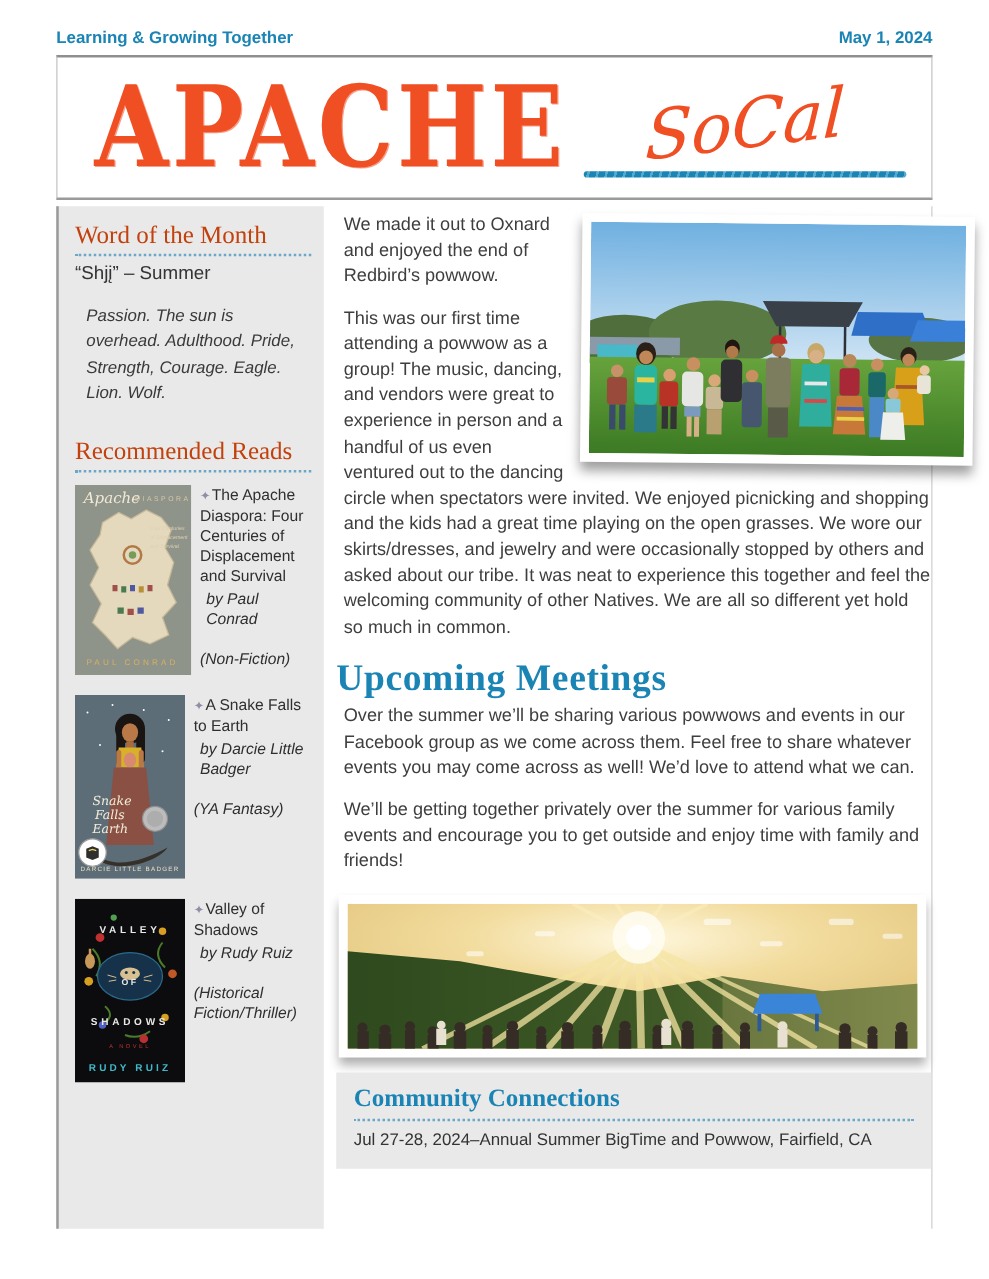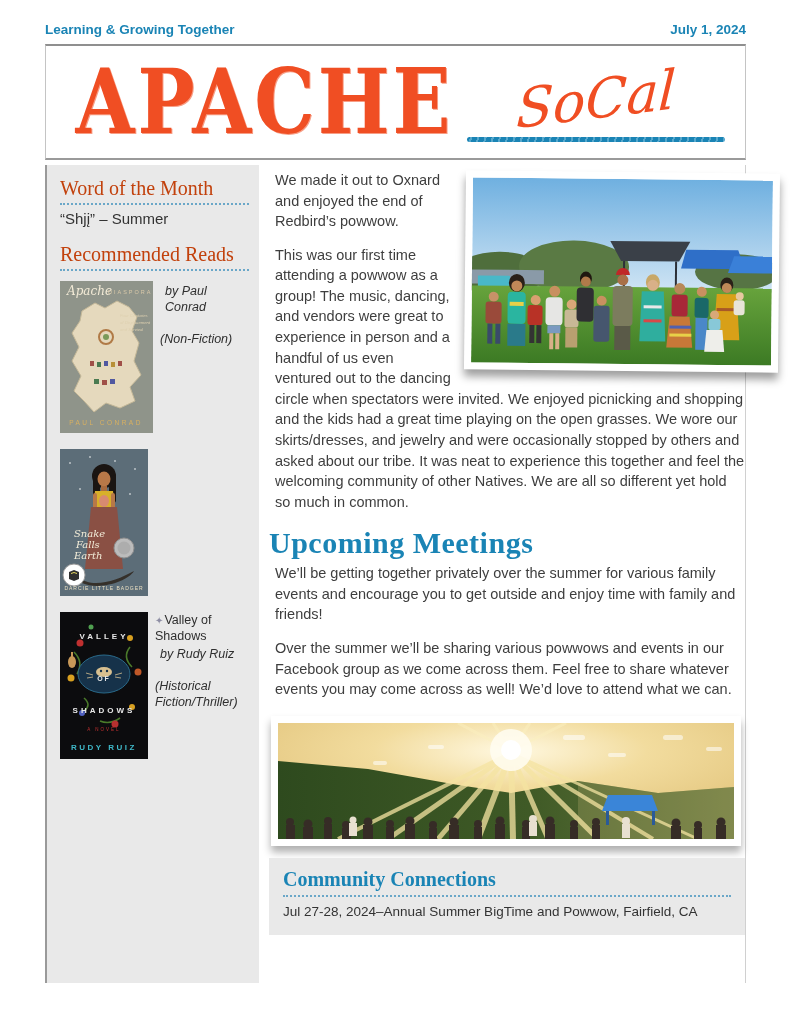--- a/index.html
+++ b/index.html
@@ -66,36 +66,37 @@
         font-size:20px;margin:0 0 6px 0;padding-bottom:4px;border-bottom:2px dotted #6aa7c8;}
   .event{font-size:13.5px;line-height:1.38;color:#333;}
 </style>
 </head>
 <body>
 
 <div class="page">
 
   <div class="top-row">
     <span>Learning &amp; Growing Together</span>
-    <span>July 1, 2024</span>
+    <span>May 1, 2024</span>
   </div>
 
   <div class="masthead">
     <span class="apache">APACHE</span>
     <div class="socal-block">
       <span class="socal">SoCal</span>
       <div class="scribble"></div>
     </div>
   </div>
 
   <div class="content-row">
 
     <aside class="sidebar">
       <h2 class="side-h">Word of the Month</h2>
       <div class="word">“Shjį” – Summer</div>
+      <div class="meaning">Passion. The sun is overhead. Adulthood.  Pride, Strength, Courage.  Eagle. Lion. Wolf.</div>
 
       <h2 class="side-h reads">Recommended Reads</h2>
 
       <div class="book">
         <svg class="cover" width="93" height="152" viewBox="0 0 93 152">
           <rect width="93" height="152" fill="#8f948a"></rect>
           <path d="M22,30 L35,22 45,27 57,20 69,26 77,36 72,50 79,62 74,80 81,94 70,106 75,120 60,127 46,122 34,131 24,120 14,110 21,95 12,80 19,66 12,52 20,40 Z" fill="#e5d9bd" stroke="#c4b898" stroke-width="1"></path>
           <circle cx="46" cy="56" r="7" fill="none" stroke="#b07a46" stroke-width="2"></circle>
           <circle cx="46" cy="56" r="3" fill="#7a9a5a"></circle>
           <rect x="30" y="80" width="4" height="5" fill="#a05048"></rect>
@@ -107,20 +108,21 @@
             <rect x="42" y="99" width="5" height="5" fill="#a05048"></rect>
           <rect x="50" y="98" width="5" height="5" fill="#5058a0"></rect>
           <text class="script" x="7" y="14" font-size="12" fill="#f2ead6">Apache</text>
           <text x="48" y="13" font-size="5.5" letter-spacing="2" fill="#d8c8a8">DIASPORA</text>
           <text x="60" y="36" font-size="4.2" font-style="italic" fill="#ded0b0">Four Centuries</text>
           <text x="60" y="43" font-size="4.2" font-style="italic" fill="#ded0b0">of Displacement</text>
           <text x="60" y="50" font-size="4.2" font-style="italic" fill="#ded0b0">and Survival</text>
           <text x="46" y="144" font-size="6.5" letter-spacing="2.5" text-anchor="middle" fill="#d8b060">PAUL CONRAD</text>
         </svg>
         <div class="book-text">
+          <div><span class="bullet">✦</span><span>The Apache Diaspora: Four Centuries of Displacement and Survival</span></div>
           <div class="b-author">by Paul Conrad</div>
           <div class="b-genre">(Non-Fiction)</div>
         </div>
       </div>
 
       <div class="book">
         <svg class="cover" width="88" height="147" viewBox="0 0 88 147">
           <rect width="88" height="147" fill="#5c6d78"></rect>
           <circle cx="10" cy="14" r=".8" fill="#fff"></circle>
             <circle cx="30" cy="8" r=".8" fill="#fff"></circle>
@@ -142,20 +144,25 @@
           <text class="script" x="14" y="88" font-size="10" fill="#f2ecd8">Snake</text>
           <text class="script" x="16" y="99" font-size="10" fill="#f2ecd8">Falls</text>
           <text class="script" x="14" y="110" font-size="10" fill="#f2ecd8">Earth</text>
           <circle cx="64" cy="99" r="10" fill="#bcbcbc" stroke="#8f8f8f" stroke-width="1"></circle>
           <circle cx="64" cy="99" r="6.5" fill="#adadad"></circle>
           <circle cx="14" cy="126" r="11" fill="#ffffff" stroke="#9a9a9a" stroke-width="1"></circle>
           <path d="M9,123 L14,121 19,123 19,130 14,132 9,130 Z" fill="#2f2f2f"></path>
           <path d="M11,124.5 L14,123.5 17,124.5" stroke="#e8d860" stroke-width="1" fill="none"></path>
           <text x="44" y="141" font-size="5" letter-spacing="1" text-anchor="middle" fill="#eadfc2">DARCIE LITTLE BADGER</text>
         </svg>
+        <div class="book-text">
+          <div><span class="bullet">✦</span><span>A Snake Falls to Earth</span></div>
+          <div class="b-author">by Darcie Little Badger</div>
+          <div class="b-genre">(YA Fantasy)</div>
+        </div>
       </div>
 
       <div class="book">
         <svg class="cover" width="88" height="147" viewBox="0 0 88 147">
           <rect width="88" height="147" fill="#0c0c0e"></rect>
           <path d="M14,40 Q24,50 17,62" stroke="#4a7a2a" stroke-width="1.6" fill="none"></path>
           <path d="M70,35 Q62,45 72,55" stroke="#4a7a2a" stroke-width="1.6" fill="none"></path>
           <path d="M60,106 Q50,113 40,109" stroke="#4a7a2a" stroke-width="1.6" fill="none"></path>
           <path d="M24,86 Q32,93 24,99" stroke="#4a7a2a" stroke-width="1.6" fill="none"></path>
           <circle cx="20" cy="31" r="3.5" fill="#c03030"></circle>
@@ -269,22 +276,22 @@
             <circle cx="243" cy="135" r="4.5" fill="#d8a878"></circle>
               <rect x="237" y="139" width="12" height="11" rx="2" fill="#88c8d8"></rect>
               <polygon points="235,150 251,150 253,172 233,172" fill="#eeeeea"></polygon>
           </svg>
         </div>
         <p class="para">We made it out to Oxnard and enjoyed the end of Redbird’s powwow.</p>
         <p class="para">This was our first time attending a powwow as a group!  The music, dancing, and vendors were great to experience in person and a handful of us even ventured out to the dancing circle when spectators were invited.  We enjoyed picnicking and shopping and the kids had a great time playing on the open grasses.  We wore our skirts/dresses, and jewelry and were occasionally stopped by others and asked about our tribe.  It was neat to experience this together and feel the welcoming community of other Natives.  We are all so different yet hold so much in common.</p>
       </div>
 
       <h1 class="main-h um-h">Upcoming Meetings</h1>
+      <p class="para">Over the summer we’ll be sharing various powwows and events in our Facebook group as we come across them.  Feel free to share whatever events you may come across as well! We’d love to attend what we can.</p>
       <p class="para">We’ll be getting together privately over the summer for various family events and encourage you to get outside and enjoy time with family and friends!</p>
-      <p class="para">Over the summer we’ll be sharing various powwows and events in our Facebook group as we come across them.  Feel free to share whatever events you may come across as well! We’d love to attend what we can.</p>
 
       <div class="photo-frame photo2">
         <svg width="456" height="116" viewBox="0 0 456 116">
           <defs>
             <radialGradient id="glow2" cx="0.51" cy="0.24" r="0.75">
               <stop offset="0" stop-color="#fff8e0"></stop>
                 <stop offset="0.4" stop-color="#f2dc9e"></stop>
                 <stop offset="1" stop-color="#dfc076"></stop>
             </radialGradient>
             <linearGradient id="hill2" x1="0" y1="0" x2="1" y2="0">

